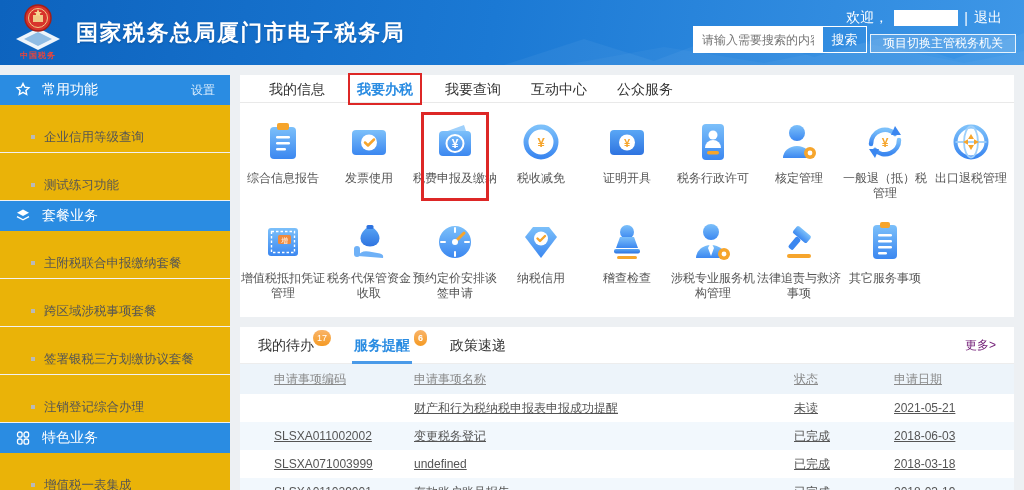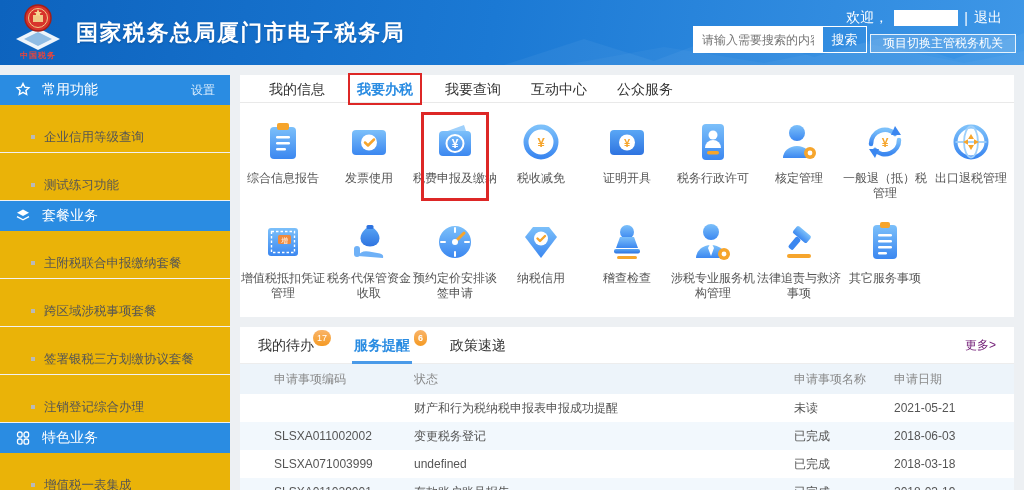--- a/index.html
+++ b/index.html
@@ -48,21 +48,21 @@
   .anno-box { position:absolute; left:9px; right:9px; top:1px; bottom:0px; border:3px solid #dd2726; pointer-events:none; }
 
   
   .task-tabs { display:flex; align-items:center; height:37px; border-bottom:1px solid #ededed; padding:0 18px; }
   .task-tab { position:relative; font-size:14px; color:#333; margin-right:40px; line-height:37px; height:37px; cursor:pointer; white-space:nowrap; }
   .task-tab.active { color:#2a8ce2; font-weight:bold; }
   .task-tab.active::after { content:""; position:absolute; left:-2px; right:-2px; bottom:0; height:3px; background:#4a9ae8; }
   .badge { position:absolute; top:3px; right:-17px; background:linear-gradient(#f9b469,#f59a23); color:#fff; font-size:9px; line-height:12px; border-radius:8px; padding:2px 4px; min-width:13px; text-align:center; }
   .more { margin-left:auto; font-size:12px; color:#701a75; cursor:pointer; }
 
-  .trow { display:grid; grid-template-columns:34px 140px 1fr 100px 120px; font-size:12px; }
+  .trow { display:grid; grid-template-columns:34px 140px 1fr 100px 120px; font-size:12px;text-decoration:underline; }
   .trow > span { overflow:hidden; white-space:nowrap; }
   .thead { background:#edf4fa; color:#8a8a8a; height:30px; line-height:30px; }
   .tdata { height:28px; line-height:28px; color:#555; cursor:pointer; }
   .tdata.tint { background:#f2f8fd; }
 </style>
 </head>
 <body>
 
 <svg width="0" height="0" style="position:absolute">
   <defs>
@@ -361,22 +361,22 @@
         </span>
         <span class="task-tab">
           <span>政策速递</span>
         </span>
         <span class="more">更多&gt;</span>
       </div>
 
       <div class="trow thead">
         <span></span>
         <span>申请事项编码</span>
+        <span>申请事项名称</span>
         <span>状态</span>
-        <span>申请事项名称</span>
         <span>申请日期</span>
       </div>
 
       <div class="trow tdata">
         <span></span>
         <span></span>
         <span>财产和行为税纳税申报表申报成功提醒</span>
         <span>未读</span>
         <span>2021-05-21</span>
       </div>

